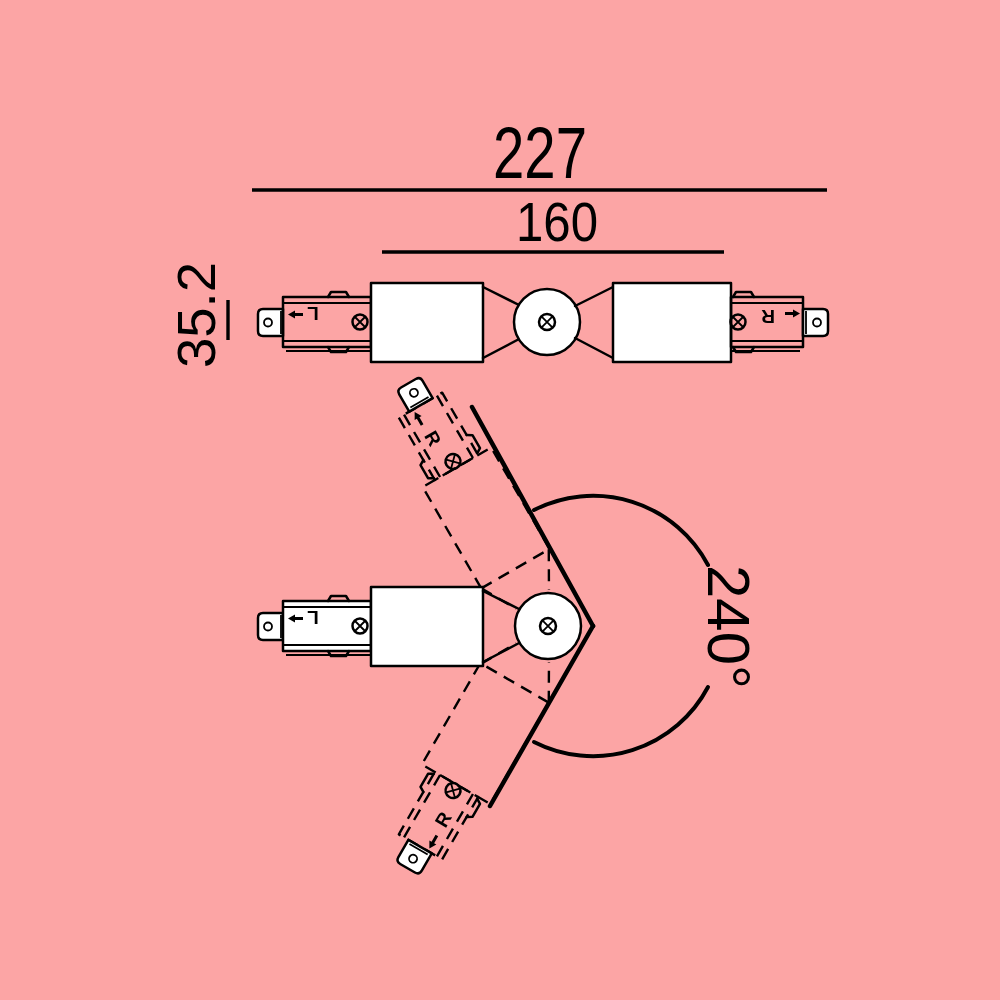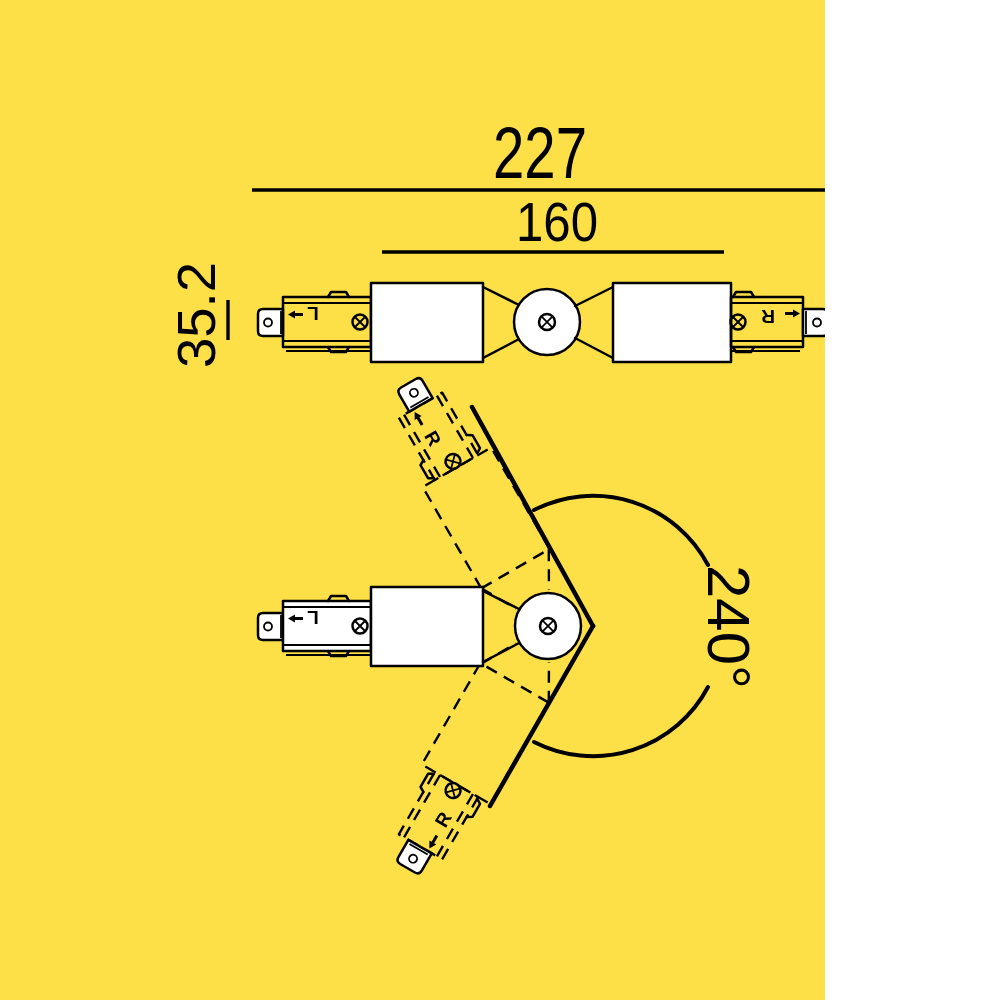--- a/index.html
+++ b/index.html
@@ -1,16 +1,16 @@
 <!DOCTYPE html>
 <html><head>
 <meta charset="utf-8">
 <style>
   html,body{margin:0;padding:0;background:#fff;}
-  .stage{width:825px;height:1000px;position:relative;background:#fde047;overflow:hidden;}
+  .stage{width:1000px;height:1000px;position:relative;background:#fca5a5;overflow:hidden;}
   svg text{font-family:"Liberation Sans", sans-serif;fill:#000;}
   .ln{stroke:#000;stroke-width:2.5;fill:none;stroke-linejoin:round;stroke-linecap:round;}
   .lnw{stroke:#000;stroke-width:2.5;fill:#fff;stroke-linejoin:round;}
   .thin{stroke:#000;stroke-width:1.8;fill:none;}
   .dash{stroke:#000;stroke-width:2.4;fill:none;stroke-dasharray:12 8;stroke-linejoin:round;}
   .thick{stroke:#000;stroke-width:4.5;fill:none;stroke-linecap:round;}
   .arc{stroke:#000;stroke-width:4;fill:none;stroke-linecap:round;}
   .dim{stroke:#000;stroke-width:3.4;stroke-linecap:butt;}
   .arrow{fill:#000;stroke:none;}
   .dimtxt{font-weight:400;}

